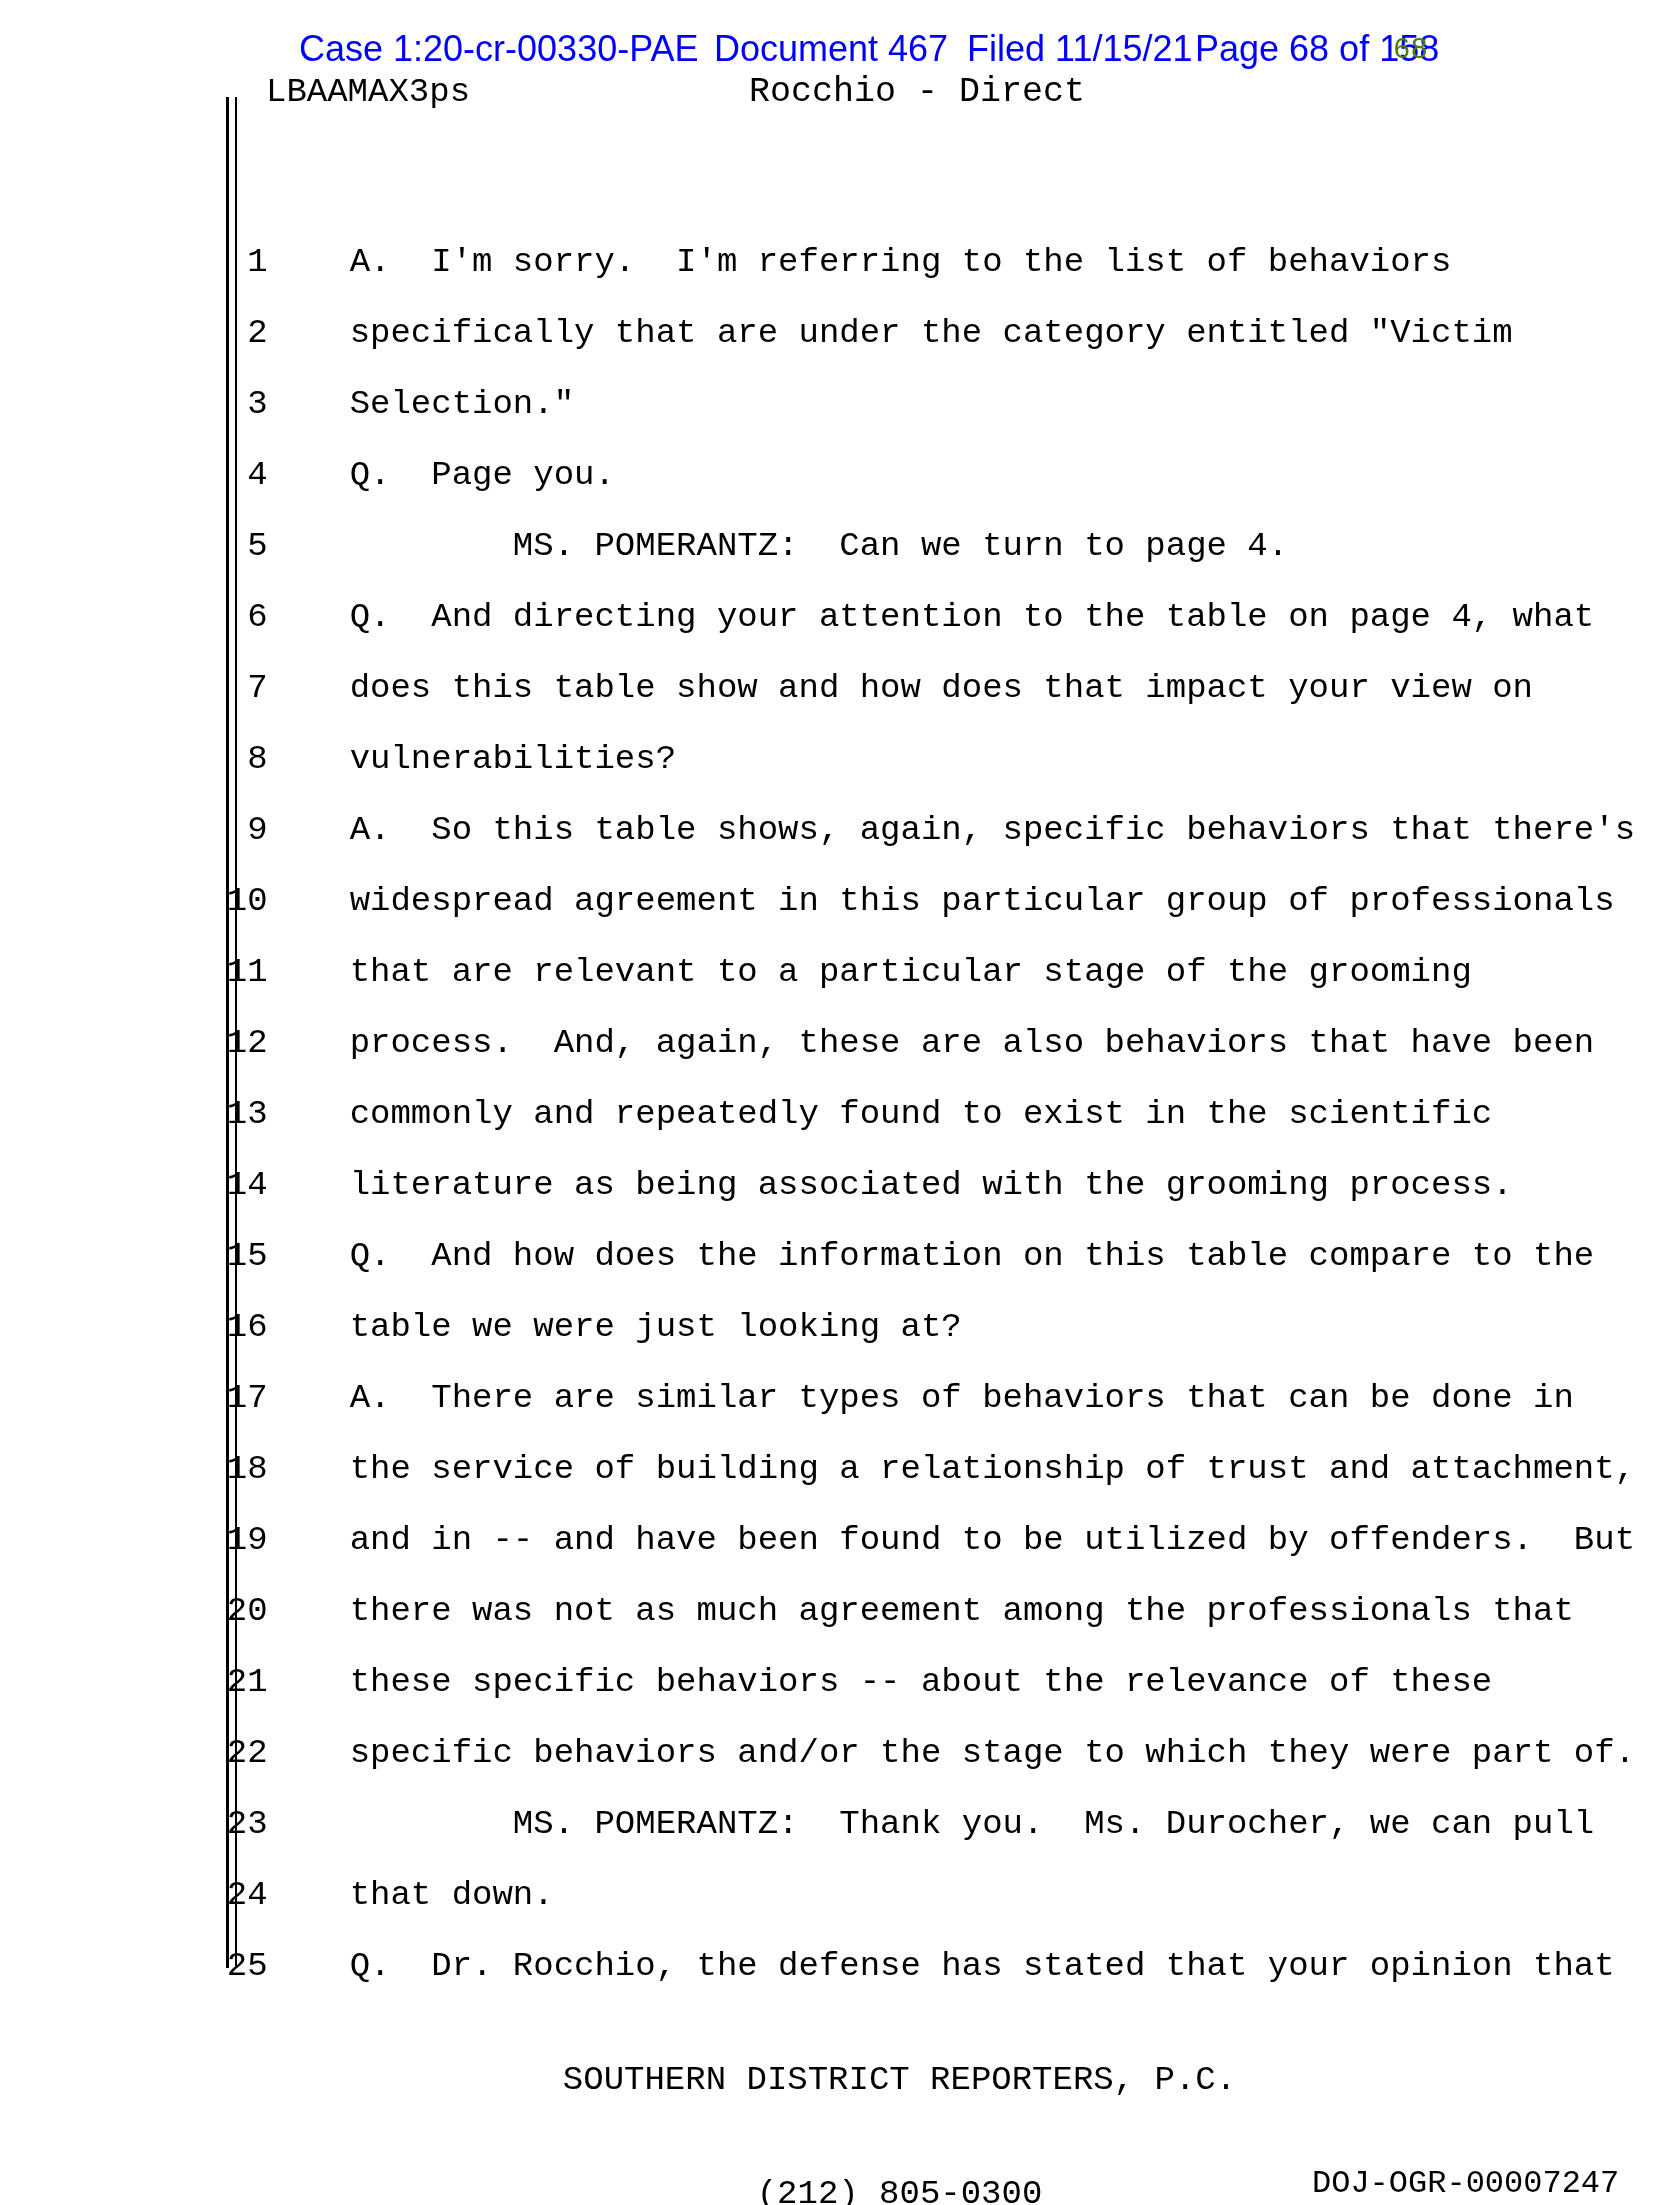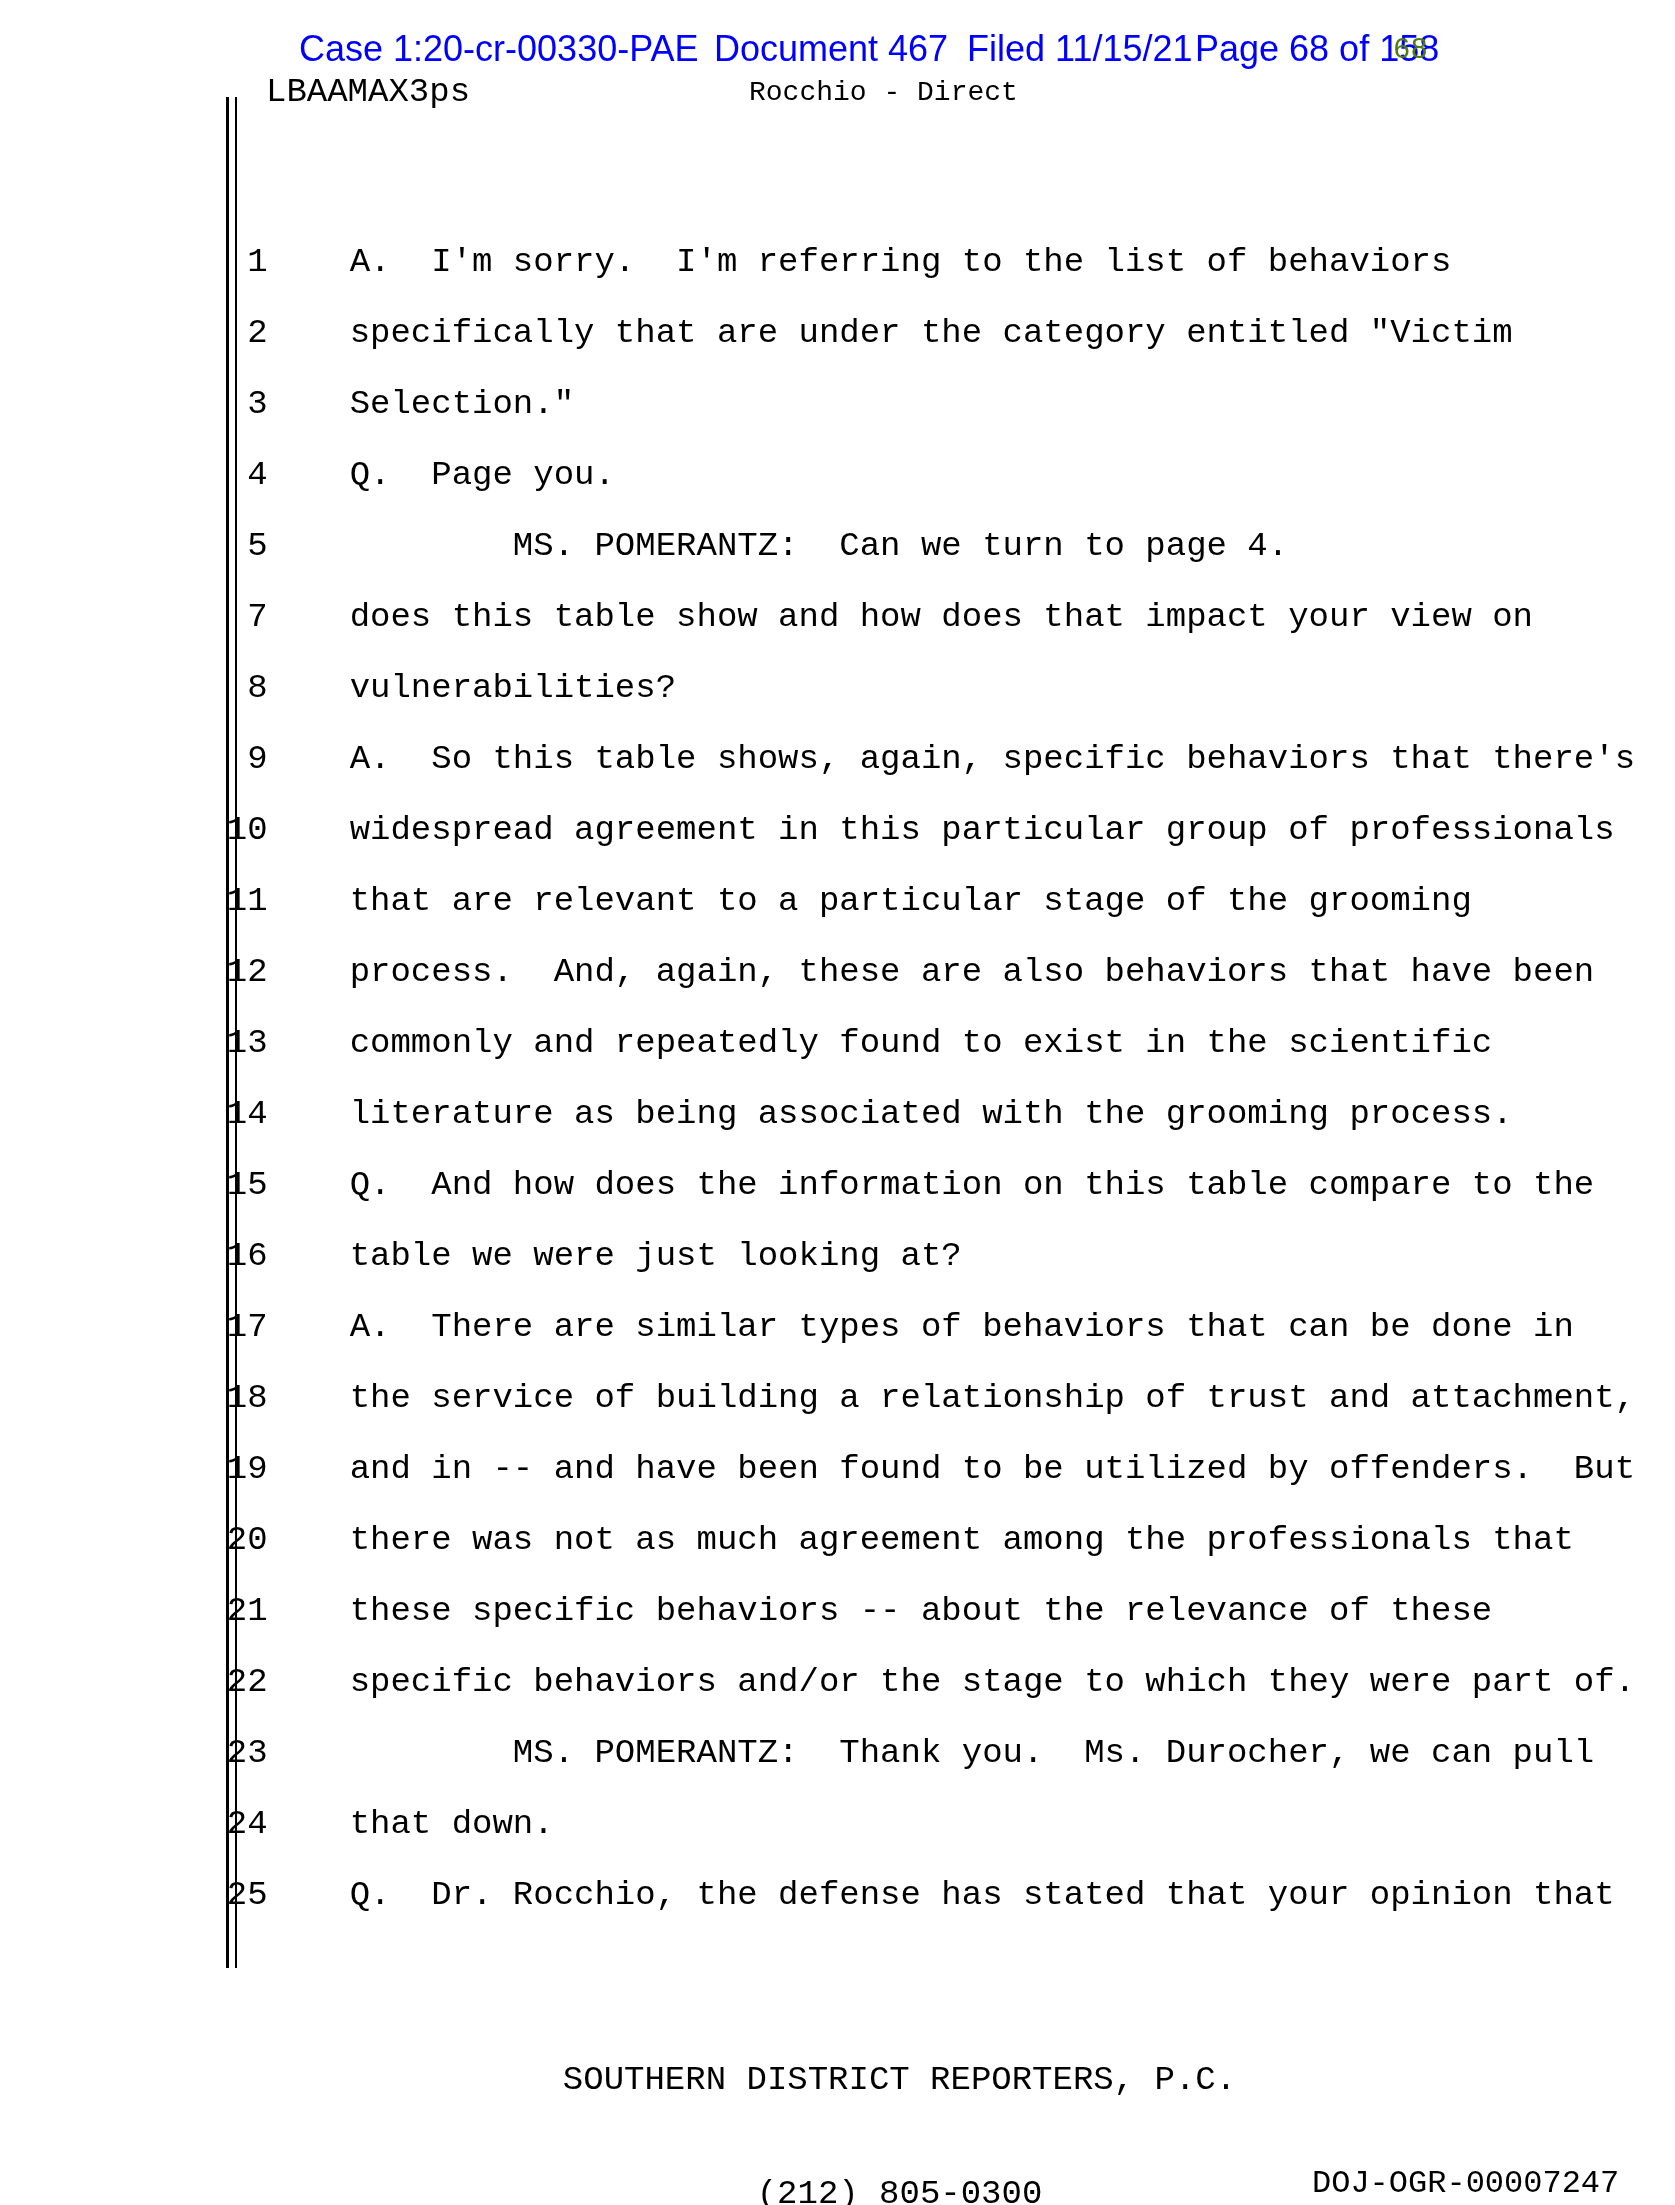--- a/index.html
+++ b/index.html
@@ -29,21 +29,21 @@
     font-size:29px; line-height:36px; color:#4d7c0f;
     white-space:pre;
   }
   
   .transcript-id {
     position:absolute; left:266px; top:74px;
     font-size:34px; line-height:37px; white-space:pre;
   }
   .session-title {
     position:absolute; left:749px; top:74px;
-    font-size:28px; line-height:37px; white-space:pre;
+    font-size:35px; line-height:37px; white-space:pre;
   }
   
   .vrule-outer { position:absolute; left:226px; top:97px; width:2.6px; height:1871px; background:#000; }
   .vrule-inner { position:absolute; left:235px; top:97px; width:2px; height:1871px; background:#000; }
   
   .lines {
     position:absolute; left:0; top:156px; width:1527px;
   }
   .line-row {
     height:71px; line-height:71px;
@@ -100,20 +100,23 @@
   </div>
 
   <div class="line-row">
     <span class="line-number">4</span><span class="line-text">Q.  Page you.</span>
   </div>
 
   <div class="line-row">
     <span class="line-number">5</span><span class="line-text">        MS. POMERANTZ:  Can we turn to page 4.</span>
   </div>
 
+  <div class="line-row">
+    <span class="line-number">6</span><span class="line-text">Q.  And directing your attention to the table on page 4, what</span>
+  </div>
 
   <div class="line-row">
     <span class="line-number">7</span><span class="line-text">does this table show and how does that impact your view on</span>
   </div>
 
   <div class="line-row">
     <span class="line-number">8</span><span class="line-text">vulnerabilities?</span>
   </div>
 
   <div class="line-row">

